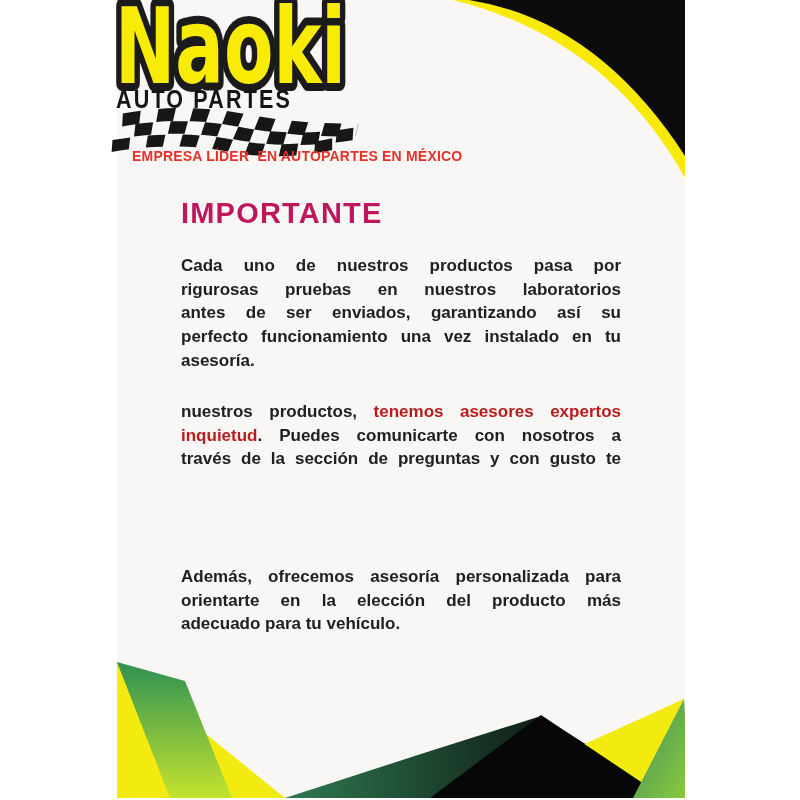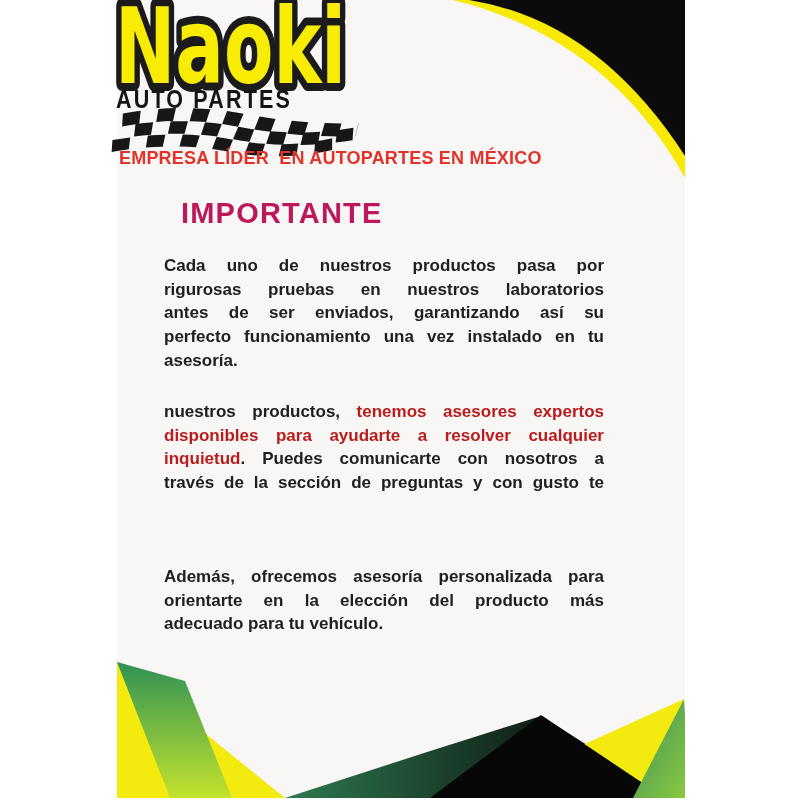--- a/index.html
+++ b/index.html
@@ -1,25 +1,25 @@
 <!DOCTYPE html>
 <html><head>
 <meta charset="utf-8">
 <style>
   html,body{margin:0;padding:0;background:#ffffff;}
   .canvas{position:relative;width:800px;height:800px;background:#ffffff;overflow:hidden;
           font-family:"Liberation Sans",sans-serif;}
   .art{position:absolute;left:117px;top:0;width:568px;height:798px;background:#f8f7f5;}
   .corner-svg{position:absolute;left:0;top:0;width:568px;height:200px;overflow:visible;}
   .logo-svg{position:absolute;left:-5px;top:2px;width:360px;height:152px;overflow:visible;}
-  .tagline{position:absolute;left:2px;top:148px;font-size:18px;font-weight:bold;
+  .tagline{position:absolute;left:15px;top:148px;font-size:14px;font-weight:bold;
            letter-spacing:0.2px;color:#e2322a;white-space:pre;}
   .heading{position:absolute;left:64px;top:197px;font-size:29px;font-weight:bold;
            letter-spacing:1.2px;color:#be185d;}
-  .para{position:absolute;left:47px;width:440px;font-size:17px;font-weight:bold;
+  .para{position:absolute;left:64px;width:440px;font-size:17px;font-weight:bold;
         color:#202020;line-height:23.7px;}
   .para .pline{text-align:justify;text-align-last:justify;}
   .para .pline.last{text-align-last:left;}
   .para .red{color:#b91c1c;}
   #p1{top:254px;} #p2{top:400px;} #p3{top:565px;}
   .bottom-svg{position:absolute;left:0;top:640px;width:568px;height:158px;}
 </style>
 </head>
 <body>
 
@@ -49,21 +49,20 @@
     <div class="heading">IMPORTANTE</div>
     <div class="para" id="p1">
         <div class="pline"><span>Cada uno de nuestros productos pasa por</span></div>
         <div class="pline"><span>rigurosas pruebas en nuestros laboratorios</span></div>
         <div class="pline"><span>antes de ser enviados, garantizando así su</span></div>
         <div class="pline"><span>perfecto funcionamiento una vez instalado en tu</span></div>
         <div class="pline last"><span>asesoría.</span></div>
       </div>
     <div class="para" id="p2">
         <div class="pline"><span>nuestros productos, </span><span class="red">tenemos asesores expertos</span></div>
-        <div class="pline"><span class="red">disponibles para ayudarte a resolver cualquier</span></div>
         <div class="pline"><span class="red">inquietud</span><span>. Puedes comunicarte con nosotros a</span></div>
         <div class="pline"><span>través de la sección de preguntas y con gusto te</span></div>
       </div>
     <div class="para" id="p3">
         <div class="pline"><span>Además, ofrecemos asesoría personalizada para</span></div>
         <div class="pline"><span>orientarte en la elección del producto más</span></div>
         <div class="pline last"><span>adecuado para tu vehículo.</span></div>
       </div>
 
     <svg class="bottom-svg" viewBox="0 0 568 158" aria-hidden="true">

